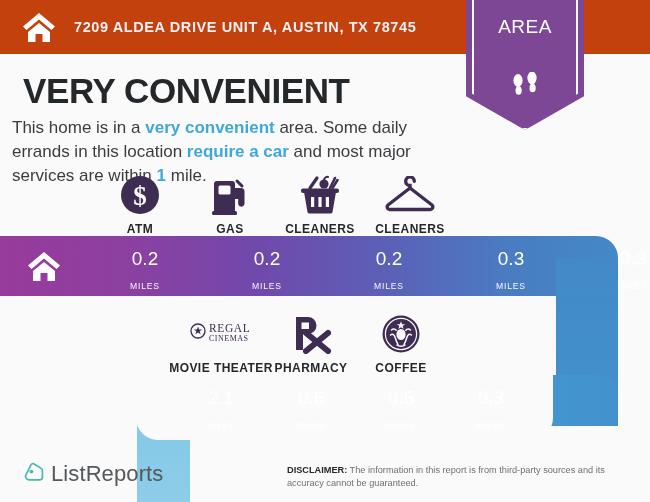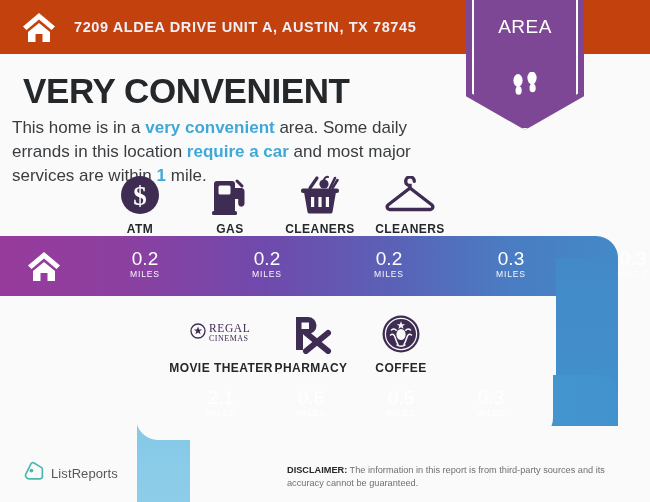--- a/index.html
+++ b/index.html
@@ -115,37 +115,37 @@
   
   .dist-row { position: absolute; z-index: 4; display: flex; }
   .dist-row-1 { left: 100px; top: 249px; gap: 32px; }
   .dist-row-2 { left: 176px; top: 388px; }
   .dist-cell {
     width: 90px; text-align: center; color: #ffffff;
   }
   .dist-value { font-size: 19px; line-height: 1.05; }
   .dist-unit {
     font-size: 8.6px; letter-spacing: 0.8px;
-    margin-top: 0; opacity: 0.95; text-align: center;
+    margin-top: 12px; opacity: 0.95; text-align: center;
   }
 
   
   .bar-home {
     position: absolute; left: 26px; top: 250px;
     z-index: 4; width: 36px; height: 32px;
   }
 
   
   .footer-logo {
     position: absolute; left: 24px; top: 461px;
     z-index: 5;
     display: flex; align-items: center; gap: 7px;
   }
   .footer-logo-text {
-    font-size: 13px; color: #55585b; letter-spacing: 0.1px;
+    font-size: 22px; color: #55585b; letter-spacing: 0.1px;
   }
   .disclaimer {
     position: absolute; left: 287px; top: 464px;
     width: 352px; z-index: 5;
     font-size: 9.2px; line-height: 1.45;
     color: #6d7073;
   }
   .disclaimer b { color: #25282b; }
 </style>
 </head>

